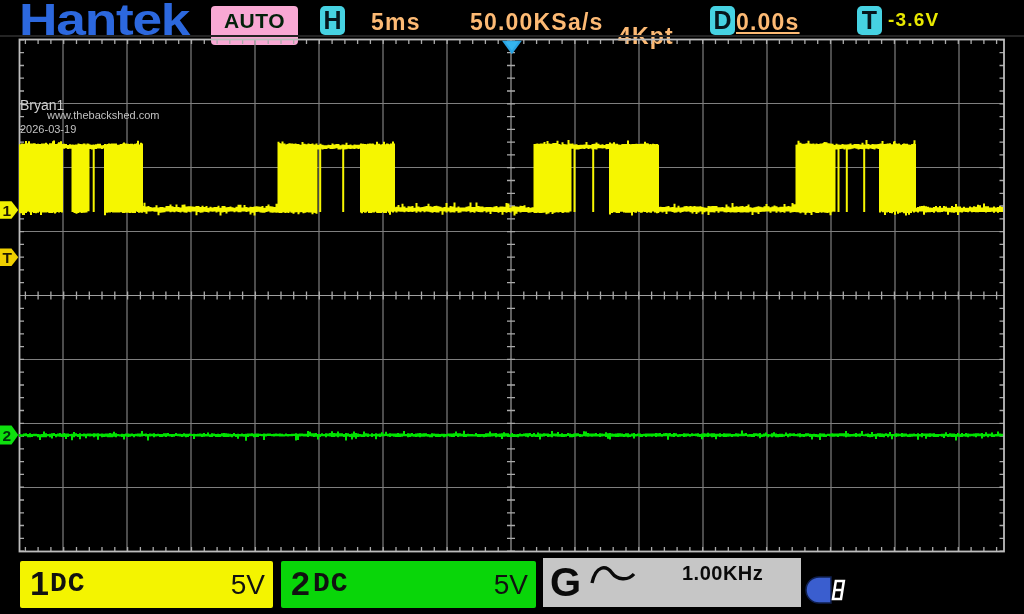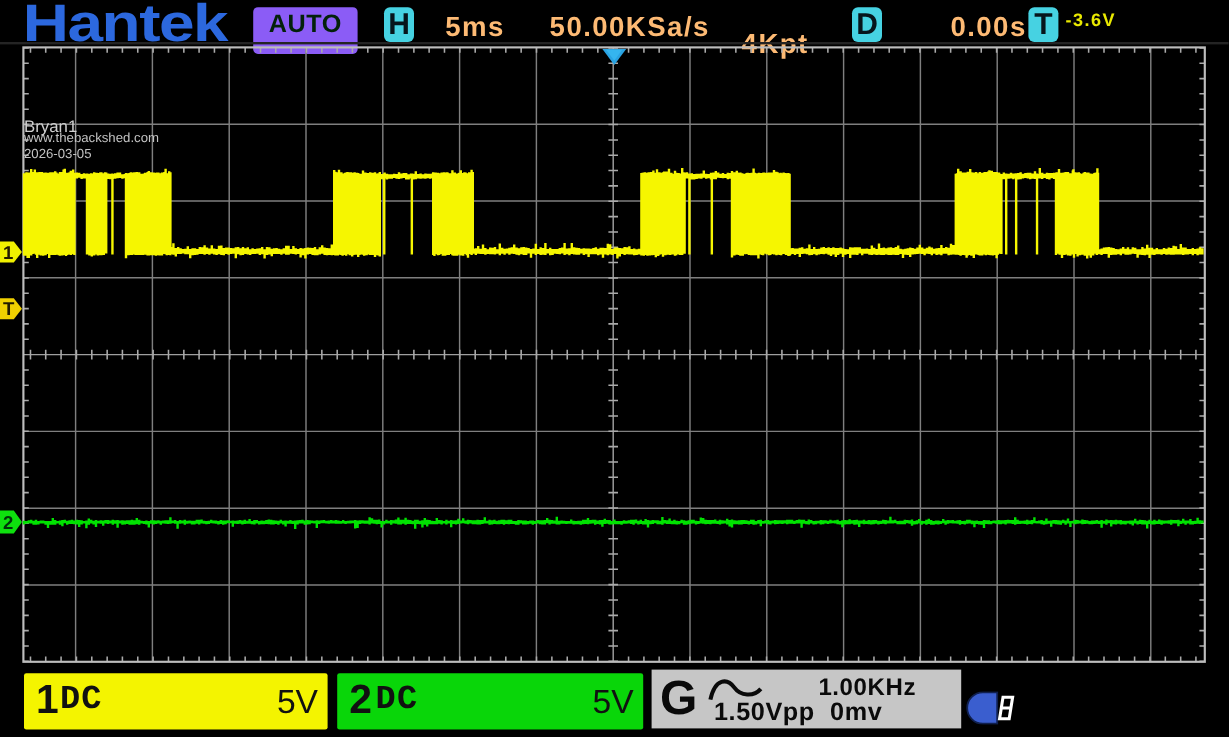--- a/index.html
+++ b/index.html
@@ -6,69 +6,68 @@
          font-family:"Liberation Sans",sans-serif;}
   .abs{position:absolute;}
   .wtxt{color:#fdba74;font-weight:bold;font-size:23px;letter-spacing:1.2px;}
   .badge{position:absolute;top:6px;width:25px;height:29px;background:#46d2e2;border-radius:5px;
          color:#06151c;font-weight:bold;font-size:25px;text-align:center;line-height:29px;}
 </style></head>
 <body>
 <div id="scope">
 
   <div class="abs" style="left:19px;top:-5px;color:#2c68de;font-weight:bold;font-size:44px;letter-spacing:-1px;transform:scaleX(1.21);transform-origin:top left;">Hantek</div>
-  <div class="abs" style="left:211px;top:6px;width:87px;height:39px;background:#8b5cf6;border-radius:4px;color:#03210a;font-weight:bold;font-size:21px;text-align:center;line-height:29px;letter-spacing:0.5px;">AUTO</div>
+  <div class="abs" style="left:211px;top:6px;width:87px;height:39px;background:#f9a8d4;border-radius:4px;color:#03210a;font-weight:bold;font-size:21px;text-align:center;line-height:29px;letter-spacing:0.5px;">AUTO</div>
   <div class="badge" style="left:320px;">H</div>
   <div class="abs wtxt" style="left:371px;top:9px;">5ms</div>
-  <div class="abs wtxt" style="left:458px;top:9px;text-align:center;">50.00KSa/s</div>
+  <div class="abs wtxt" style="left:470px;top:9px;text-align:center;">50.00KSa/s</div>
   <div class="abs wtxt" style="left:618px;top:23px;">4Kpt</div>
   <div class="badge" style="left:710px;">D</div>
-  <div class="abs wtxt" style="left:792px;top:9px;">0.00s</div>
+  <div class="abs wtxt" style="left:736px;top:9px;text-decoration:underline;">0.00s</div>
   <div class="badge" style="left:857px;">T</div>
-  <div class="abs" style="left:888px;top:9px;color:#e9e900;font-weight:bold;font-size:15px;letter-spacing:1.2px;">-3.6V</div>
+  <div class="abs" style="left:888px;top:9px;color:#e9e900;font-weight:bold;font-size:19px;letter-spacing:1.2px;">-3.6V</div>
   <div class="abs" style="left:0;top:35px;width:1024px;height:2px;background:#242424;"></div>
 
   <svg width="1024" height="614" viewBox="0 0 1024 614" style="position:absolute;left:0;top:0">
 <path d="M63.0 39.5V551.5 M127.0 39.5V551.5 M191.0 39.5V551.5 M255.0 39.5V551.5 M319.0 39.5V551.5 M383.0 39.5V551.5 M447.0 39.5V551.5 M575.0 39.5V551.5 M639.0 39.5V551.5 M703.0 39.5V551.5 M767.0 39.5V551.5 M831.0 39.5V551.5 M895.0 39.5V551.5 M959.0 39.5V551.5 M19.5 103.5H1004 M19.5 167.5H1004 M19.5 231.5H1004 M19.5 359.5H1004 M19.5 423.5H1004 M19.5 487.5H1004" stroke="#7f7f7f" stroke-width="1.2" fill="none"></path>
 <path d="M511 39.5V551.5 M19.5 295.5H1004" stroke="#9f9f9f" stroke-width="1.2" fill="none"></path>
 <path d="M498.2 291.5V299.5 M523.8 291.5V299.5 M485.4 291.5V299.5 M536.6 291.5V299.5 M472.7 291.5V299.5 M549.3 291.5V299.5 M459.9 291.5V299.5 M562.1 291.5V299.5 M447.1 291.5V299.5 M574.9 291.5V299.5 M434.3 291.5V299.5 M587.7 291.5V299.5 M421.5 291.5V299.5 M600.5 291.5V299.5 M408.8 291.5V299.5 M613.2 291.5V299.5 M396.0 291.5V299.5 M626.0 291.5V299.5 M383.2 291.5V299.5 M638.8 291.5V299.5 M370.4 291.5V299.5 M651.6 291.5V299.5 M357.6 291.5V299.5 M664.4 291.5V299.5 M344.9 291.5V299.5 M677.1 291.5V299.5 M332.1 291.5V299.5 M689.9 291.5V299.5 M319.3 291.5V299.5 M702.7 291.5V299.5 M306.5 291.5V299.5 M715.5 291.5V299.5 M293.7 291.5V299.5 M728.3 291.5V299.5 M281.0 291.5V299.5 M741.0 291.5V299.5 M268.2 291.5V299.5 M753.8 291.5V299.5 M255.4 291.5V299.5 M766.6 291.5V299.5 M242.6 291.5V299.5 M779.4 291.5V299.5 M229.8 291.5V299.5 M792.2 291.5V299.5 M217.1 291.5V299.5 M804.9 291.5V299.5 M204.3 291.5V299.5 M817.7 291.5V299.5 M191.5 291.5V299.5 M830.5 291.5V299.5 M178.7 291.5V299.5 M843.3 291.5V299.5 M165.9 291.5V299.5 M856.1 291.5V299.5 M153.2 291.5V299.5 M868.8 291.5V299.5 M140.4 291.5V299.5 M881.6 291.5V299.5 M127.6 291.5V299.5 M894.4 291.5V299.5 M114.8 291.5V299.5 M907.2 291.5V299.5 M102.0 291.5V299.5 M920.0 291.5V299.5 M89.3 291.5V299.5 M932.7 291.5V299.5 M76.5 291.5V299.5 M945.5 291.5V299.5 M63.7 291.5V299.5 M958.3 291.5V299.5 M50.9 291.5V299.5 M971.1 291.5V299.5 M38.1 291.5V299.5 M983.9 291.5V299.5 M25.4 291.5V299.5 M996.6 291.5V299.5 M507.0 282.7H515.0 M507.0 308.3H515.0 M507.0 269.9H515.0 M507.0 321.1H515.0 M507.0 257.2H515.0 M507.0 333.8H515.0 M507.0 244.4H515.0 M507.0 346.6H515.0 M507.0 231.6H515.0 M507.0 359.4H515.0 M507.0 218.8H515.0 M507.0 372.2H515.0 M507.0 206.0H515.0 M507.0 385.0H515.0 M507.0 193.3H515.0 M507.0 397.7H515.0 M507.0 180.5H515.0 M507.0 410.5H515.0 M507.0 167.7H515.0 M507.0 423.3H515.0 M507.0 154.9H515.0 M507.0 436.1H515.0 M507.0 142.1H515.0 M507.0 448.9H515.0 M507.0 129.4H515.0 M507.0 461.6H515.0 M507.0 116.6H515.0 M507.0 474.4H515.0 M507.0 103.8H515.0 M507.0 487.2H515.0 M507.0 91.0H515.0 M507.0 500.0H515.0 M507.0 78.2H515.0 M507.0 512.8H515.0 M507.0 65.5H515.0 M507.0 525.5H515.0 M507.0 52.7H515.0 M507.0 538.3H515.0 M507.0 39.9H515.0 M507.0 551.1H515.0 M498.2 39.5V44.0 M498.2 547.0V551.5 M523.8 39.5V44.0 M523.8 547.0V551.5 M485.4 39.5V44.0 M485.4 547.0V551.5 M536.6 39.5V44.0 M536.6 547.0V551.5 M472.7 39.5V44.0 M472.7 547.0V551.5 M549.3 39.5V44.0 M549.3 547.0V551.5 M459.9 39.5V44.0 M459.9 547.0V551.5 M562.1 39.5V44.0 M562.1 547.0V551.5 M447.1 39.5V44.0 M447.1 547.0V551.5 M574.9 39.5V44.0 M574.9 547.0V551.5 M434.3 39.5V44.0 M434.3 547.0V551.5 M587.7 39.5V44.0 M587.7 547.0V551.5 M421.5 39.5V44.0 M421.5 547.0V551.5 M600.5 39.5V44.0 M600.5 547.0V551.5 M408.8 39.5V44.0 M408.8 547.0V551.5 M613.2 39.5V44.0 M613.2 547.0V551.5 M396.0 39.5V44.0 M396.0 547.0V551.5 M626.0 39.5V44.0 M626.0 547.0V551.5 M383.2 39.5V44.0 M383.2 547.0V551.5 M638.8 39.5V44.0 M638.8 547.0V551.5 M370.4 39.5V44.0 M370.4 547.0V551.5 M651.6 39.5V44.0 M651.6 547.0V551.5 M357.6 39.5V44.0 M357.6 547.0V551.5 M664.4 39.5V44.0 M664.4 547.0V551.5 M344.9 39.5V44.0 M344.9 547.0V551.5 M677.1 39.5V44.0 M677.1 547.0V551.5 M332.1 39.5V44.0 M332.1 547.0V551.5 M689.9 39.5V44.0 M689.9 547.0V551.5 M319.3 39.5V44.0 M319.3 547.0V551.5 M702.7 39.5V44.0 M702.7 547.0V551.5 M306.5 39.5V44.0 M306.5 547.0V551.5 M715.5 39.5V44.0 M715.5 547.0V551.5 M293.7 39.5V44.0 M293.7 547.0V551.5 M728.3 39.5V44.0 M728.3 547.0V551.5 M281.0 39.5V44.0 M281.0 547.0V551.5 M741.0 39.5V44.0 M741.0 547.0V551.5 M268.2 39.5V44.0 M268.2 547.0V551.5 M753.8 39.5V44.0 M753.8 547.0V551.5 M255.4 39.5V44.0 M255.4 547.0V551.5 M766.6 39.5V44.0 M766.6 547.0V551.5 M242.6 39.5V44.0 M242.6 547.0V551.5 M779.4 39.5V44.0 M779.4 547.0V551.5 M229.8 39.5V44.0 M229.8 547.0V551.5 M792.2 39.5V44.0 M792.2 547.0V551.5 M217.1 39.5V44.0 M217.1 547.0V551.5 M804.9 39.5V44.0 M804.9 547.0V551.5 M204.3 39.5V44.0 M204.3 547.0V551.5 M817.7 39.5V44.0 M817.7 547.0V551.5 M191.5 39.5V44.0 M191.5 547.0V551.5 M830.5 39.5V44.0 M830.5 547.0V551.5 M178.7 39.5V44.0 M178.7 547.0V551.5 M843.3 39.5V44.0 M843.3 547.0V551.5 M165.9 39.5V44.0 M165.9 547.0V551.5 M856.1 39.5V44.0 M856.1 547.0V551.5 M153.2 39.5V44.0 M153.2 547.0V551.5 M868.8 39.5V44.0 M868.8 547.0V551.5 M140.4 39.5V44.0 M140.4 547.0V551.5 M881.6 39.5V44.0 M881.6 547.0V551.5 M127.6 39.5V44.0 M127.6 547.0V551.5 M894.4 39.5V44.0 M894.4 547.0V551.5 M114.8 39.5V44.0 M114.8 547.0V551.5 M907.2 39.5V44.0 M907.2 547.0V551.5 M102.0 39.5V44.0 M102.0 547.0V551.5 M920.0 39.5V44.0 M920.0 547.0V551.5 M89.3 39.5V44.0 M89.3 547.0V551.5 M932.7 39.5V44.0 M932.7 547.0V551.5 M76.5 39.5V44.0 M76.5 547.0V551.5 M945.5 39.5V44.0 M945.5 547.0V551.5 M63.7 39.5V44.0 M63.7 547.0V551.5 M958.3 39.5V44.0 M958.3 547.0V551.5 M50.9 39.5V44.0 M50.9 547.0V551.5 M971.1 39.5V44.0 M971.1 547.0V551.5 M38.1 39.5V44.0 M38.1 547.0V551.5 M983.9 39.5V44.0 M983.9 547.0V551.5 M25.4 39.5V44.0 M25.4 547.0V551.5 M996.6 39.5V44.0 M996.6 547.0V551.5 M19.5 282.7H24.0 M999.5 282.7H1004 M19.5 308.3H24.0 M999.5 308.3H1004 M19.5 269.9H24.0 M999.5 269.9H1004 M19.5 321.1H24.0 M999.5 321.1H1004 M19.5 257.2H24.0 M999.5 257.2H1004 M19.5 333.8H24.0 M999.5 333.8H1004 M19.5 244.4H24.0 M999.5 244.4H1004 M19.5 346.6H24.0 M999.5 346.6H1004 M19.5 231.6H24.0 M999.5 231.6H1004 M19.5 359.4H24.0 M999.5 359.4H1004 M19.5 218.8H24.0 M999.5 218.8H1004 M19.5 372.2H24.0 M999.5 372.2H1004 M19.5 206.0H24.0 M999.5 206.0H1004 M19.5 385.0H24.0 M999.5 385.0H1004 M19.5 193.3H24.0 M999.5 193.3H1004 M19.5 397.7H24.0 M999.5 397.7H1004 M19.5 180.5H24.0 M999.5 180.5H1004 M19.5 410.5H24.0 M999.5 410.5H1004 M19.5 167.7H24.0 M999.5 167.7H1004 M19.5 423.3H24.0 M999.5 423.3H1004 M19.5 154.9H24.0 M999.5 154.9H1004 M19.5 436.1H24.0 M999.5 436.1H1004 M19.5 142.1H24.0 M999.5 142.1H1004 M19.5 448.9H24.0 M999.5 448.9H1004 M19.5 129.4H24.0 M999.5 129.4H1004 M19.5 461.6H24.0 M999.5 461.6H1004 M19.5 116.6H24.0 M999.5 116.6H1004 M19.5 474.4H24.0 M999.5 474.4H1004 M19.5 103.8H24.0 M999.5 103.8H1004 M19.5 487.2H24.0 M999.5 487.2H1004 M19.5 91.0H24.0 M999.5 91.0H1004 M19.5 500.0H24.0 M999.5 500.0H1004 M19.5 78.2H24.0 M999.5 78.2H1004 M19.5 512.8H24.0 M999.5 512.8H1004 M19.5 65.5H24.0 M999.5 65.5H1004 M19.5 525.5H24.0 M999.5 525.5H1004 M19.5 52.7H24.0 M999.5 52.7H1004 M19.5 538.3H24.0 M999.5 538.3H1004 M19.5 39.9H24.0 M999.5 39.9H1004 M19.5 551.1H24.0 M999.5 551.1H1004" stroke="#aaaaaa" stroke-width="1.3" fill="none"></path>
 <rect x="19.5" y="39.5" width="984.5" height="512.0" fill="none" stroke="#bdbdbd" stroke-width="1.8"></rect>
 <path d="M142.5 205.9V211.7 M144.5 202.8V212.3 M146.5 206.6V213.8 M148.5 205.9V211.6 M150.5 206.9V211.6 M152.5 207.4V211.3 M154.5 207.2V211.8 M156.5 205.2V211.8 M158.5 207.5V215.3 M160.5 206.9V212.8 M162.5 206.9V212.5 M164.5 207.5V212.2 M166.5 205.9V211.6 M168.5 206.0V211.6 M170.5 204.4V212.3 M172.5 206.2V211.7 M174.5 207.1V212.2 M176.5 204.4V211.5 M178.5 207.1V212.1 M180.5 207.5V212.5 M182.5 204.7V211.8 M184.5 204.6V212.6 M186.5 206.6V212.7 M188.5 206.3V211.7 M190.5 206.3V212.2 M192.5 206.6V211.6 M194.5 206.8V211.4 M196.5 206.0V215.3 M198.5 205.9V211.9 M200.5 206.9V212.8 M202.5 205.8V212.4 M204.5 206.9V211.7 M206.5 206.0V212.0 M208.5 207.7V212.6 M210.5 206.8V211.6 M212.5 207.5V211.7 M214.5 207.0V211.5 M216.5 206.9V212.5 M218.5 205.8V211.8 M220.5 207.7V215.4 M222.5 205.9V212.6 M224.5 206.0V212.0 M226.5 207.3V213.6 M228.5 206.9V211.7 M230.5 206.6V211.6 M232.5 207.3V211.6 M234.5 207.8V212.3 M236.5 206.8V211.5 M238.5 204.8V212.2 M240.5 204.8V212.2 M242.5 207.5V211.4 M244.5 205.1V211.6 M246.5 206.9V212.0 M248.5 207.4V211.6 M250.5 206.7V214.5 M252.5 207.1V212.8 M254.5 206.6V215.5 M256.5 206.2V212.0 M258.5 206.4V211.7 M260.5 206.7V212.6 M262.5 205.9V212.8 M264.5 207.7V212.7 M266.5 206.1V212.0 M268.5 204.4V211.4 M270.5 206.3V212.5 M272.5 206.6V212.7 M274.5 206.9V212.4 M276.5 203.8V212.8 M394.5 207.3V211.4 M396.5 206.8V212.6 M398.5 204.9V211.4 M400.5 207.2V211.7 M402.5 203.7V211.7 M404.5 206.6V212.2 M406.5 207.7V211.6 M408.5 206.3V211.9 M410.5 206.4V211.8 M412.5 205.9V212.0 M414.5 207.8V211.4 M416.5 202.9V212.7 M418.5 206.5V211.5 M420.5 207.2V212.2 M422.5 207.1V211.3 M424.5 206.4V212.3 M426.5 206.1V211.5 M428.5 203.7V211.7 M430.5 206.2V212.3 M432.5 206.8V212.7 M434.5 206.0V211.9 M436.5 205.8V212.5 M438.5 206.3V212.4 M440.5 206.7V211.3 M442.5 207.6V214.7 M444.5 207.0V211.5 M446.5 203.1V212.6 M448.5 207.6V211.6 M450.5 206.0V212.5 M452.5 206.6V212.2 M454.5 202.6V212.6 M456.5 207.6V211.3 M458.5 206.5V212.7 M460.5 207.5V212.5 M462.5 207.4V211.5 M464.5 207.5V211.6 M466.5 206.7V211.8 M468.5 206.3V211.3 M470.5 202.6V212.6 M472.5 207.1V211.9 M474.5 206.9V212.7 M476.5 202.6V211.6 M478.5 206.0V212.0 M480.5 206.4V212.2 M482.5 206.6V212.2 M484.5 207.2V211.3 M486.5 206.9V212.4 M488.5 207.1V211.8 M490.5 207.1V214.1 M492.5 207.2V211.8 M494.5 206.6V211.9 M496.5 206.1V211.9 M498.5 207.2V212.7 M500.5 206.4V212.1 M502.5 206.4V214.7 M504.5 206.7V212.0 M506.5 203.1V212.7 M508.5 203.6V212.1 M510.5 207.4V212.4 M512.5 206.2V211.6 M514.5 206.3V215.4 M516.5 206.6V213.8 M518.5 206.8V211.7 M520.5 205.8V212.4 M522.5 206.0V211.9 M524.5 205.3V212.1 M526.5 207.5V212.0 M528.5 207.1V212.8 M530.5 207.7V212.6 M532.5 207.2V212.1 M658.5 206.9V212.6 M660.5 206.7V211.7 M662.5 207.1V212.4 M664.5 207.1V211.7 M666.5 206.4V214.1 M668.5 206.1V211.6 M670.5 207.2V211.4 M672.5 206.9V211.9 M674.5 203.7V212.7 M676.5 207.5V212.4 M678.5 205.8V211.8 M680.5 207.5V212.7 M682.5 207.3V212.1 M684.5 206.2V211.6 M686.5 205.9V211.8 M688.5 206.6V211.5 M690.5 206.1V212.2 M692.5 206.6V213.4 M694.5 206.1V212.0 M696.5 206.6V214.1 M698.5 206.6V212.4 M700.5 206.3V211.4 M702.5 206.9V214.2 M704.5 207.4V212.3 M706.5 207.7V211.6 M708.5 206.1V215.0 M710.5 206.2V212.3 M712.5 206.1V212.2 M714.5 206.0V212.5 M716.5 206.0V211.3 M718.5 207.2V212.7 M720.5 207.2V211.4 M722.5 207.1V211.5 M724.5 207.5V212.2 M726.5 204.5V212.5 M728.5 206.5V212.1 M730.5 207.5V212.5 M732.5 203.0V212.3 M734.5 206.7V212.4 M736.5 206.3V212.5 M738.5 206.8V212.0 M740.5 206.3V212.6 M742.5 206.0V212.6 M744.5 206.7V212.2 M746.5 205.9V212.6 M748.5 204.5V212.5 M750.5 207.2V211.7 M752.5 207.7V215.1 M754.5 207.3V212.3 M756.5 206.8V212.5 M758.5 206.2V214.1 M760.5 206.7V212.1 M762.5 207.3V211.8 M764.5 206.3V211.7 M766.5 203.9V211.5 M768.5 206.2V211.6 M770.5 207.2V212.8 M772.5 206.4V211.5 M774.5 205.5V211.6 M776.5 206.3V212.8 M778.5 207.2V211.5 M780.5 206.8V212.6 M782.5 206.7V212.0 M784.5 204.1V212.7 M786.5 206.6V211.4 M788.5 205.9V211.5 M790.5 206.4V212.8 M792.5 203.1V212.2 M794.5 204.2V212.0 M916.0 207.8V211.8 M918.0 207.0V212.4 M920.0 206.2V211.6 M922.0 206.1V211.6 M924.0 205.8V214.8 M926.0 206.3V212.4 M928.0 206.7V212.3 M930.0 207.4V212.2 M932.0 207.7V211.9 M934.0 207.1V212.7 M936.0 205.9V211.5 M938.0 207.3V212.2 M940.0 206.0V212.3 M942.0 207.7V212.1 M944.0 206.0V211.4 M946.0 206.4V211.7 M948.0 207.7V214.7 M950.0 207.8V212.3 M952.0 205.9V212.4 M954.0 207.1V212.7 M956.0 204.0V212.3 M958.0 206.5V215.0 M960.0 206.5V212.3 M962.0 207.7V212.5 M964.0 206.7V211.8 M966.0 207.7V211.9 M968.0 207.8V212.3 M970.0 206.6V211.6 M972.0 207.3V212.2 M974.0 206.2V212.1 M976.0 206.7V212.3 M978.0 204.8V212.2 M980.0 205.2V212.1 M982.0 207.6V212.0 M984.0 203.4V212.0 M986.0 206.3V212.6 M988.0 206.3V212.1 M990.0 207.6V212.1 M992.0 207.5V211.7 M994.0 206.6V212.7 M996.0 207.4V211.7 M998.0 207.0V212.8 M1000.0 206.1V212.1 M1002.0 206.9V212.1 M20.0 144.3V148.7 M22.0 144.8V149.0 M24.0 144.9V148.3 M26.0 144.8V149.3 M28.0 144.7V149.3 M30.0 144.4V148.3 M32.0 144.6V149.4 M34.0 144.3V148.9 M36.0 144.8V148.8 M38.0 143.8V148.9 M40.0 144.1V149.2 M42.0 145.0V149.4 M44.0 144.2V148.6 M46.0 142.8V149.4 M48.0 144.6V149.5 M50.0 144.8V148.8 M52.0 144.6V149.4 M54.0 140.6V149.5 M56.0 144.0V148.7 M58.0 144.5V149.0 M60.0 143.8V148.3 M62.0 144.6V148.5 M64.0 143.8V148.8 M66.0 144.0V148.2 M68.0 145.1V149.1 M70.0 144.3V148.7 M72.0 144.7V148.8 M74.0 145.0V148.5 M76.0 144.4V148.5 M78.0 144.5V149.6 M80.0 145.3V149.1 M82.0 144.5V149.2 M84.0 143.6V149.0 M86.0 145.1V148.6 M88.0 144.6V148.7 M90.0 144.6V149.1 M92.0 144.7V149.4 M94.0 145.1V149.1 M96.0 144.3V149.0 M98.0 143.7V148.6 M100.0 143.8V148.4 M102.0 145.2V148.9 M104.0 145.0V148.6 M106.0 144.4V149.3 M108.0 144.1V148.4 M110.0 143.8V149.6 M112.0 144.8V149.6 M114.0 144.9V148.7 M116.0 143.5V149.0 M118.0 144.7V149.1 M120.0 145.0V149.5 M122.0 143.9V148.2 M124.0 144.5V149.5 M126.0 143.6V149.4 M128.0 144.0V148.8 M130.0 145.2V148.6 M132.0 143.7V149.4 M134.0 144.3V149.1 M136.0 145.2V148.8 M138.0 143.8V148.8 M140.0 144.4V148.8 M142.0 143.6V148.7 M20.0 145.0V212.9 M21.0 144.3V213.2 M22.0 143.6V211.4 M23.0 144.5V215.0 M24.0 143.7V214.9 M25.0 143.7V211.6 M26.0 140.9V213.0 M27.0 143.5V211.7 M28.0 143.3V211.2 M29.0 141.3V211.5 M30.0 144.6V212.2 M31.0 143.5V215.0 M32.0 144.9V212.2 M33.0 143.4V212.2 M34.0 143.3V213.0 M35.0 143.4V211.8 M36.0 143.9V213.2 M37.0 144.4V211.4 M38.0 144.5V212.7 M39.0 144.1V211.7 M40.0 144.0V211.4 M41.0 144.0V215.1 M42.0 143.5V211.4 M43.0 144.3V212.4 M44.0 143.5V211.9 M45.0 144.9V212.6 M46.0 143.9V212.4 M47.0 143.7V211.4 M48.0 144.7V212.3 M49.0 145.1V212.8 M50.0 143.3V213.1 M51.0 143.6V212.6 M52.0 143.3V212.9 M53.0 141.3V212.5 M54.0 144.1V211.9 M55.0 144.7V213.4 M56.0 144.4V212.5 M57.0 144.2V212.1 M58.0 143.5V212.1 M59.0 142.3V212.5 M60.0 143.3V211.8 M61.0 141.3V211.9 M62.0 144.0V212.6 M74.5 144.8V213.0 M75.5 145.0V212.9 M76.5 144.6V213.8 M77.5 144.7V212.4 M78.5 143.5V212.9 M79.5 144.2V212.0 M80.5 143.9V211.5 M81.5 144.2V213.0 M82.5 144.8V212.8 M83.5 143.7V212.4 M84.5 143.6V212.7 M85.5 144.7V212.1 M86.5 144.4V212.4 M87.5 143.6V211.3 M88.5 143.8V211.3 M105.0 144.1V215.2 M106.0 144.8V212.4 M107.0 144.3V212.8 M108.0 144.8V212.5 M109.0 143.6V211.3 M110.0 143.9V212.6 M111.0 143.7V212.1 M112.0 143.6V211.9 M113.0 143.9V212.4 M114.0 143.4V211.4 M115.0 144.6V212.5 M116.0 143.9V212.4 M117.0 145.0V212.6 M118.0 145.0V211.8 M119.0 144.8V212.5 M120.0 144.5V212.3 M121.0 144.0V211.9 M122.0 145.0V212.2 M123.0 143.4V212.9 M124.0 142.5V213.0 M125.0 143.5V212.0 M126.0 144.7V212.8 M127.0 144.0V212.6 M128.0 143.8V212.7 M129.0 143.9V212.8 M130.0 144.0V213.1 M131.0 143.8V212.0 M132.0 144.8V212.8 M133.0 144.5V212.9 M134.0 144.8V212.9 M135.0 143.8V213.0 M136.0 145.0V211.6 M137.0 143.3V211.3 M138.0 140.7V211.9 M139.0 144.5V212.8 M140.0 144.8V212.6 M141.0 142.7V211.2 M142.0 144.3V212.7 M72.5 144.5V212.0 M93.7 144.5V212.0 M278.5 141.7V148.6 M280.5 144.9V148.8 M282.5 141.5V149.0 M284.5 143.9V148.4 M286.5 144.6V148.5 M288.5 144.7V148.3 M290.5 143.6V148.9 M292.5 145.3V149.0 M294.5 144.3V149.1 M296.5 144.0V148.2 M298.5 144.1V149.2 M300.5 144.9V149.2 M302.5 143.6V149.0 M304.5 143.8V149.3 M306.5 144.8V149.1 M308.5 143.6V149.3 M310.5 144.0V148.3 M312.5 143.6V149.5 M314.5 145.3V149.0 M316.5 144.9V148.5 M318.5 144.9V149.4 M320.5 143.7V148.7 M322.5 144.8V149.5 M324.5 145.3V148.9 M326.5 145.2V148.9 M328.5 144.8V148.3 M330.5 145.0V149.0 M332.5 143.6V149.1 M334.5 144.6V148.8 M336.5 144.1V148.3 M338.5 144.1V149.6 M340.5 145.3V149.5 M342.5 144.6V148.7 M344.5 144.7V149.5 M346.5 142.8V149.3 M348.5 144.9V148.7 M350.5 144.5V149.0 M352.5 145.2V148.7 M354.5 144.5V148.9 M356.5 144.7V148.5 M358.5 144.8V148.9 M360.5 144.5V148.6 M362.5 144.3V149.6 M364.5 145.1V148.9 M366.5 145.0V148.8 M368.5 144.3V148.3 M370.5 145.0V148.6 M372.5 143.6V149.0 M374.5 145.0V149.2 M376.5 144.6V149.3 M378.5 143.7V148.5 M380.5 144.9V148.2 M382.5 144.2V149.3 M384.5 144.6V148.3 M386.5 145.3V149.2 M388.5 144.9V149.4 M390.5 145.3V149.1 M392.5 144.7V148.7 M278.5 144.7V212.5 M279.5 143.1V213.0 M280.5 143.6V211.8 M281.5 145.0V213.0 M282.5 144.4V212.3 M283.5 144.3V212.2 M284.5 143.6V212.5 M285.5 144.8V213.1 M286.5 144.5V212.4 M287.5 144.0V212.5 M288.5 143.8V213.1 M289.5 143.3V211.8 M290.5 144.2V211.6 M291.5 144.6V212.7 M292.5 143.5V211.9 M293.5 144.1V213.7 M294.5 144.0V212.4 M295.5 143.6V211.9 M296.5 144.7V212.2 M297.5 143.9V211.2 M298.5 145.0V214.2 M299.5 144.9V212.5 M300.5 144.8V212.1 M301.5 144.7V211.9 M302.5 142.0V212.3 M303.5 143.8V213.2 M304.5 145.1V212.0 M305.5 145.0V212.7 M306.5 144.2V211.3 M307.5 144.2V212.1 M308.5 143.9V212.4 M309.5 144.6V211.8 M310.5 144.3V212.6 M311.5 144.0V212.5 M312.5 144.7V214.2 M313.5 145.0V212.8 M314.5 144.6V212.4 M315.5 144.4V212.9 M316.5 143.4V213.8 M361.0 143.6V212.6 M362.0 145.0V213.3 M363.0 143.7V211.9 M364.0 143.9V211.5 M365.0 143.9V212.7 M366.0 144.5V212.4 M367.0 144.3V211.6 M368.0 143.8V211.6 M369.0 143.9V213.1 M370.0 143.5V212.6 M371.0 144.8V213.1 M372.0 143.8V212.6 M373.0 143.8V212.2 M374.0 145.0V212.6 M375.0 144.4V211.7 M376.0 144.4V211.3 M377.0 141.8V212.7 M378.0 144.0V213.1 M379.0 143.7V213.1 M380.0 144.9V211.4 M381.0 144.6V213.1 M382.0 144.9V211.6 M383.0 144.0V212.2 M384.0 141.8V213.0 M385.0 145.1V211.8 M386.0 144.2V213.1 M387.0 143.6V211.4 M388.0 143.8V211.6 M389.0 144.3V212.7 M390.0 144.9V214.7 M391.0 143.6V211.5 M392.0 143.8V211.7 M393.0 141.5V212.6 M394.0 143.4V211.4 M320.2 144.5V212.0 M343.2 144.5V212.0 M534.5 144.4V149.5 M536.5 144.1V148.4 M538.5 144.0V149.1 M540.5 143.7V148.4 M542.5 144.6V148.8 M544.5 144.3V149.0 M546.5 143.9V148.5 M548.5 145.1V148.3 M550.5 144.8V148.3 M552.5 143.6V149.0 M554.5 144.5V148.4 M556.5 144.4V148.4 M558.5 144.5V148.3 M560.5 145.0V148.8 M562.5 144.3V148.3 M564.5 145.0V149.2 M566.5 145.0V149.2 M568.5 140.0V148.7 M570.5 145.2V148.3 M572.5 143.6V148.8 M574.5 144.9V149.6 M576.5 144.3V149.6 M578.5 145.1V149.5 M580.5 144.7V149.1 M582.5 144.7V148.7 M584.5 144.5V148.9 M586.5 142.1V148.2 M588.5 144.7V149.0 M590.5 145.0V148.5 M592.5 144.0V149.5 M594.5 143.7V149.3 M596.5 142.4V149.4 M598.5 143.7V148.2 M600.5 144.8V148.3 M602.5 144.2V148.5 M604.5 145.1V148.3 M606.5 144.0V149.3 M608.5 144.1V149.0 M610.5 144.1V148.6 M612.5 144.7V148.5 M614.5 143.6V149.5 M616.5 145.1V149.1 M618.5 144.4V149.6 M620.5 144.7V149.3 M622.5 144.2V148.4 M624.5 144.9V148.9 M626.5 144.0V149.2 M628.5 145.1V149.0 M630.5 144.5V148.4 M632.5 143.9V149.1 M634.5 145.0V148.3 M636.5 143.8V148.6 M638.5 144.6V149.4 M640.5 144.9V149.2 M642.5 144.4V149.4 M644.5 145.2V148.2 M646.5 145.2V148.4 M648.5 144.4V148.5 M650.5 143.9V149.5 M652.5 144.9V148.7 M654.5 144.1V148.6 M656.5 144.4V148.3 M534.5 144.1V212.9 M535.5 144.0V212.3 M536.5 143.8V213.1 M537.5 143.6V211.9 M538.5 144.2V212.5 M539.5 144.8V213.1 M540.5 143.6V212.8 M541.5 144.2V213.0 M542.5 143.4V211.3 M543.5 144.5V212.7 M544.5 142.0V212.6 M545.5 144.4V212.5 M546.5 144.2V214.3 M547.5 141.1V213.2 M548.5 144.8V213.4 M549.5 143.6V212.3 M550.5 144.0V211.9 M551.5 145.1V211.7 M552.5 144.5V213.9 M553.5 143.0V211.3 M554.5 144.1V212.8 M555.5 142.9V212.3 M556.5 143.3V212.2 M557.5 140.7V212.3 M558.5 145.0V212.4 M559.5 144.0V211.4 M560.5 144.8V212.0 M561.5 144.7V211.5 M562.5 142.2V213.1 M563.5 143.9V212.7 M564.5 144.7V211.3 M565.5 144.2V211.9 M566.5 144.5V212.5 M567.5 144.7V212.6 M568.5 144.6V212.5 M569.5 143.5V211.2 M570.5 143.8V211.5 M610.0 142.4V214.5 M611.0 143.9V212.0 M612.0 143.5V213.0 M613.0 144.3V211.5 M614.0 142.2V212.2 M615.0 144.2V211.4 M616.0 144.4V212.4 M617.0 143.8V213.1 M618.0 144.7V211.9 M619.0 144.8V213.1 M620.0 145.0V211.6 M621.0 145.0V211.8 M622.0 144.3V211.7 M623.0 144.0V211.4 M624.0 144.3V212.6 M625.0 144.1V212.6 M626.0 144.5V212.8 M627.0 144.2V212.5 M628.0 140.5V212.8 M629.0 144.0V212.2 M630.0 144.3V212.8 M631.0 144.3V212.5 M632.0 144.5V215.5 M633.0 144.5V212.0 M634.0 144.1V211.2 M635.0 144.2V212.4 M636.0 144.0V212.7 M637.0 143.9V211.2 M638.0 145.0V211.4 M639.0 143.9V212.1 M640.0 144.2V212.1 M641.0 143.8V212.8 M642.0 144.5V212.6 M643.0 143.7V211.5 M644.0 145.0V211.7 M645.0 141.7V212.1 M646.0 144.4V212.0 M647.0 143.2V212.8 M648.0 143.6V211.9 M649.0 144.9V212.3 M650.0 144.4V212.4 M651.0 144.4V212.8 M652.0 144.4V211.4 M653.0 143.8V211.6 M654.0 144.1V211.5 M655.0 144.4V212.6 M656.0 144.3V212.2 M657.0 144.1V213.3 M658.0 144.8V213.1 M574.5 144.5V212.0 M593.2 144.5V212.0 M796.5 144.7V148.8 M798.5 140.7V148.3 M800.5 144.0V148.6 M802.5 143.8V148.8 M804.5 144.9V149.0 M806.5 143.7V149.3 M808.5 140.8V149.4 M810.5 144.5V149.6 M812.5 145.0V149.3 M814.5 145.3V148.8 M816.5 145.0V148.8 M818.5 144.9V148.5 M820.5 144.6V148.7 M822.5 144.6V148.4 M824.5 141.9V148.5 M826.5 144.0V149.0 M828.5 144.8V148.6 M830.5 145.0V149.6 M832.5 143.7V149.5 M834.5 145.2V149.6 M836.5 143.7V149.4 M838.5 144.8V149.4 M840.5 144.7V148.9 M842.5 144.0V148.8 M844.5 144.6V149.4 M846.5 144.4V148.6 M848.5 144.2V149.5 M850.5 143.5V149.3 M852.5 144.8V148.8 M854.5 144.1V148.3 M856.5 143.9V148.8 M858.5 144.0V149.4 M860.5 144.5V149.0 M862.5 142.7V149.2 M864.5 144.9V148.8 M866.5 140.1V148.8 M868.5 143.9V149.2 M870.5 144.7V148.4 M872.5 144.0V149.1 M874.5 144.2V149.5 M876.5 144.2V148.6 M878.5 143.9V149.1 M880.5 143.5V148.9 M882.5 140.9V149.2 M884.5 145.0V149.6 M886.5 143.7V148.3 M888.5 144.8V148.3 M890.5 145.1V148.4 M892.5 144.9V148.4 M894.5 141.0V148.9 M896.5 144.3V149.2 M898.5 143.8V148.8 M900.5 145.0V148.3 M902.5 144.9V149.0 M904.5 145.2V148.6 M906.5 144.0V148.3 M908.5 144.6V149.1 M910.5 144.7V149.4 M912.5 144.0V148.9 M914.5 140.3V148.6 M796.5 145.0V212.2 M797.5 144.4V212.3 M798.5 145.0V211.5 M799.5 144.0V212.6 M800.5 142.7V213.2 M801.5 144.7V212.2 M802.5 144.0V212.6 M803.5 144.4V211.8 M804.5 143.7V212.8 M805.5 144.4V214.7 M806.5 143.2V212.9 M807.5 144.1V212.4 M808.5 144.6V211.4 M809.5 143.6V213.1 M810.5 144.6V211.5 M811.5 143.8V215.0 M812.5 143.8V211.3 M813.5 143.4V212.1 M814.5 144.3V211.9 M815.5 144.3V212.6 M816.5 143.4V212.9 M817.5 144.0V211.5 M818.5 144.3V213.0 M819.5 143.9V212.0 M820.5 143.4V211.9 M821.5 143.6V212.8 M822.5 143.4V212.1 M823.5 142.9V212.3 M824.5 143.8V212.4 M825.5 144.2V212.7 M826.5 142.3V211.7 M827.5 143.9V212.9 M828.5 143.3V212.5 M829.5 143.5V212.3 M830.5 143.4V215.3 M831.5 144.9V212.2 M832.5 145.1V211.4 M833.5 144.8V211.3 M834.5 145.0V211.7 M880.0 144.7V212.6 M881.0 143.8V211.3 M882.0 144.4V211.5 M883.0 144.0V212.3 M884.0 143.9V211.7 M885.0 144.5V215.1 M886.0 143.9V211.4 M887.0 144.2V212.6 M888.0 143.4V212.0 M889.0 143.7V212.1 M890.0 143.3V212.9 M891.0 144.8V211.9 M892.0 144.3V213.2 M893.0 144.9V212.1 M894.0 142.1V211.9 M895.0 144.3V214.7 M896.0 143.6V211.6 M897.0 144.9V211.3 M898.0 143.8V213.7 M899.0 143.5V211.6 M900.0 144.4V212.8 M901.0 144.7V211.9 M902.0 144.9V212.2 M903.0 143.9V211.6 M904.0 143.4V213.2 M905.0 145.1V213.1 M906.0 143.8V215.5 M907.0 143.7V212.9 M908.0 144.8V212.9 M909.0 144.8V214.8 M910.0 145.0V212.3 M911.0 145.1V213.0 M912.0 144.2V211.4 M913.0 144.2V211.2 M914.0 143.5V212.6 M915.0 143.9V211.2 M838.5 144.5V212.0 M846.8 144.5V212.0 M864.2 144.5V212.0" stroke="#f6f600" stroke-width="2.0" fill="none"></path>
 <path d="M20.0 433.9V437.1 M22.0 434.2V436.5 M24.0 433.5V436.2 M26.0 433.2V436.3 M28.0 434.0V437.3 M30.0 433.2V437.3 M32.0 434.1V437.0 M34.0 433.7V436.3 M36.0 433.8V436.3 M38.0 434.1V437.2 M40.0 434.2V440.1 M42.0 434.1V437.3 M44.0 431.6V437.2 M46.0 433.3V437.3 M48.0 434.1V436.2 M50.0 433.8V437.2 M52.0 433.3V438.5 M54.0 433.1V436.1 M56.0 433.9V437.3 M58.0 433.6V436.6 M60.0 433.1V436.7 M62.0 433.8V436.9 M64.0 433.1V437.1 M66.0 433.4V439.1 M68.0 433.5V437.0 M70.0 434.1V436.2 M72.0 433.7V440.3 M74.0 432.0V437.2 M76.0 433.2V436.3 M78.0 433.9V437.0 M80.0 433.3V439.2 M82.0 434.0V436.3 M84.0 433.5V436.5 M86.0 433.7V438.2 M88.0 433.4V436.2 M90.0 433.4V436.6 M92.0 433.8V436.2 M94.0 433.2V437.2 M96.0 433.5V436.4 M98.0 433.3V439.7 M100.0 433.8V436.2 M102.0 433.6V437.3 M104.0 433.7V437.1 M106.0 433.5V436.7 M108.0 433.6V437.2 M110.0 433.1V437.2 M112.0 433.6V437.2 M114.0 431.7V436.8 M116.0 433.2V437.3 M118.0 434.0V436.3 M120.0 434.2V436.6 M122.0 433.8V437.1 M124.0 434.1V439.6 M126.0 433.5V436.5 M128.0 433.5V437.1 M130.0 433.7V436.7 M132.0 433.5V436.3 M134.0 433.9V437.2 M136.0 433.7V436.2 M138.0 433.6V436.5 M140.0 433.5V436.7 M142.0 431.1V436.4 M144.0 433.8V436.1 M146.0 433.4V436.4 M148.0 434.1V440.6 M150.0 433.4V436.4 M152.0 433.8V436.2 M154.0 433.2V437.3 M156.0 434.0V436.4 M158.0 433.8V436.3 M160.0 434.0V437.0 M162.0 434.0V437.1 M164.0 433.2V436.5 M166.0 433.2V437.1 M168.0 433.0V436.3 M170.0 434.0V436.4 M172.0 434.1V436.9 M174.0 434.0V436.7 M176.0 433.1V436.1 M178.0 433.7V436.3 M180.0 433.7V436.5 M182.0 434.1V437.0 M184.0 433.3V436.6 M186.0 433.7V437.3 M188.0 433.8V436.9 M190.0 433.5V436.1 M192.0 433.9V436.1 M194.0 433.8V438.9 M196.0 434.0V436.5 M198.0 433.8V436.6 M200.0 433.4V436.4 M202.0 433.8V437.1 M204.0 433.1V436.7 M206.0 434.0V436.5 M208.0 432.6V436.5 M210.0 434.2V436.9 M212.0 433.3V437.0 M214.0 433.4V436.3 M216.0 434.1V437.1 M218.0 433.7V436.9 M220.0 433.9V436.9 M222.0 433.3V436.6 M224.0 433.0V436.9 M226.0 433.2V437.0 M228.0 433.6V437.0 M230.0 433.8V436.7 M232.0 434.0V437.2 M234.0 433.1V436.3 M236.0 434.0V437.0 M238.0 433.8V438.8 M240.0 433.9V436.5 M242.0 433.4V436.4 M244.0 434.0V436.7 M246.0 433.7V440.8 M248.0 433.6V437.1 M250.0 433.4V436.2 M252.0 433.2V436.3 M254.0 433.7V437.2 M256.0 433.4V437.0 M258.0 433.6V436.9 M260.0 433.8V436.1 M262.0 433.9V436.3 M264.0 433.6V439.9 M266.0 433.8V436.6 M268.0 433.5V436.1 M270.0 433.4V436.1 M272.0 434.0V436.3 M274.0 433.8V436.4 M276.0 433.4V436.3 M278.0 433.7V436.3 M280.0 433.4V436.4 M282.0 433.7V436.5 M284.0 434.2V436.5 M286.0 433.4V436.3 M288.0 434.1V436.6 M290.0 433.9V436.3 M292.0 433.7V436.3 M294.0 433.8V436.1 M296.0 433.3V440.5 M298.0 433.8V440.0 M300.0 433.5V436.6 M302.0 433.6V436.3 M304.0 433.8V436.5 M306.0 433.8V436.4 M308.0 431.1V437.1 M310.0 431.8V436.2 M312.0 433.2V436.4 M314.0 433.2V436.9 M316.0 433.0V436.7 M318.0 434.1V439.5 M320.0 434.1V437.1 M322.0 433.2V436.2 M324.0 433.9V436.2 M326.0 433.3V437.3 M328.0 433.6V436.2 M330.0 433.0V436.4 M332.0 431.2V437.0 M334.0 433.1V437.1 M336.0 433.2V436.5 M338.0 431.5V437.2 M340.0 433.2V436.6 M342.0 433.3V436.6 M344.0 434.0V436.9 M346.0 433.1V440.6 M348.0 433.2V436.6 M350.0 434.0V436.9 M352.0 433.5V439.6 M354.0 431.6V437.3 M356.0 433.1V438.7 M358.0 433.4V436.9 M360.0 433.9V436.8 M362.0 434.2V436.9 M364.0 431.6V436.9 M366.0 433.3V436.5 M368.0 433.5V437.1 M370.0 434.2V436.2 M372.0 433.2V437.1 M374.0 434.0V436.2 M376.0 433.3V439.3 M378.0 433.8V436.6 M380.0 433.6V437.1 M382.0 432.3V436.6 M384.0 433.8V436.2 M386.0 431.8V436.1 M388.0 433.7V436.5 M390.0 433.2V436.9 M392.0 433.4V436.2 M394.0 433.5V436.8 M396.0 433.6V436.9 M398.0 433.1V437.0 M400.0 433.4V437.1 M402.0 433.4V436.7 M404.0 431.0V436.3 M406.0 433.9V436.2 M408.0 433.2V437.2 M410.0 433.5V437.0 M412.0 433.1V436.6 M414.0 434.0V436.8 M416.0 433.5V436.9 M418.0 433.2V436.7 M420.0 433.1V437.2 M422.0 433.6V436.7 M424.0 433.2V436.8 M426.0 433.2V436.6 M428.0 434.1V436.7 M430.0 434.2V437.2 M432.0 433.3V437.3 M434.0 433.5V436.3 M436.0 433.8V437.0 M438.0 433.8V437.1 M440.0 434.1V436.9 M442.0 433.7V436.4 M444.0 433.8V437.3 M446.0 434.1V436.7 M448.0 433.4V436.2 M450.0 433.6V436.8 M452.0 433.5V437.0 M454.0 433.3V437.1 M456.0 431.6V436.1 M458.0 433.2V437.0 M460.0 433.3V436.4 M462.0 433.8V436.5 M464.0 430.7V437.1 M466.0 433.9V437.1 M468.0 433.7V436.4 M470.0 434.0V436.4 M472.0 434.1V436.6 M474.0 434.2V436.5 M476.0 433.0V436.4 M478.0 433.9V437.1 M480.0 434.1V436.9 M482.0 433.9V436.8 M484.0 433.9V437.3 M486.0 433.2V436.9 M488.0 433.2V436.7 M490.0 431.6V436.8 M492.0 433.3V436.5 M494.0 433.2V436.3 M496.0 433.1V437.2 M498.0 433.8V436.7 M500.0 433.4V437.0 M502.0 433.3V439.0 M504.0 432.2V436.7 M506.0 433.3V436.5 M508.0 433.3V437.0 M510.0 434.2V437.1 M512.0 433.0V436.9 M514.0 434.1V436.8 M516.0 434.2V436.9 M518.0 434.1V437.2 M520.0 433.6V436.4 M522.0 434.0V436.5 M524.0 433.5V436.2 M526.0 433.2V436.7 M528.0 433.2V437.2 M530.0 433.0V436.2 M532.0 433.9V437.1 M534.0 433.1V436.7 M536.0 434.2V437.0 M538.0 432.4V437.0 M540.0 433.4V439.5 M542.0 433.7V436.8 M544.0 433.3V436.6 M546.0 433.5V436.1 M548.0 433.6V436.9 M550.0 433.9V436.8 M552.0 430.9V437.2 M554.0 433.4V436.2 M556.0 433.5V436.6 M558.0 432.0V436.7 M560.0 434.0V436.8 M562.0 433.2V436.9 M564.0 434.0V437.0 M566.0 434.1V436.8 M568.0 433.1V436.1 M570.0 433.6V437.2 M572.0 433.9V437.2 M574.0 433.5V436.9 M576.0 433.2V436.4 M578.0 433.2V436.3 M580.0 434.0V437.1 M582.0 434.2V436.7 M584.0 431.3V436.2 M586.0 431.6V436.5 M588.0 433.1V436.8 M590.0 433.4V436.6 M592.0 433.4V436.8 M594.0 433.4V436.5 M596.0 433.0V436.4 M598.0 433.9V436.6 M600.0 433.2V437.0 M602.0 433.6V436.5 M604.0 433.7V436.3 M606.0 432.2V437.1 M608.0 433.3V438.8 M610.0 433.0V439.5 M612.0 433.5V436.8 M614.0 433.7V436.8 M616.0 433.6V437.0 M618.0 433.3V437.0 M620.0 433.3V436.7 M622.0 433.5V436.7 M624.0 434.0V437.1 M626.0 433.2V436.7 M628.0 433.2V437.2 M630.0 434.2V437.0 M632.0 433.4V436.4 M634.0 433.1V438.5 M636.0 434.1V436.5 M638.0 433.5V436.2 M640.0 433.4V436.9 M642.0 434.0V437.1 M644.0 433.7V436.3 M646.0 433.4V436.9 M648.0 433.6V436.6 M650.0 433.6V436.5 M652.0 433.6V436.7 M654.0 433.6V436.3 M656.0 433.1V436.9 M658.0 433.2V436.5 M660.0 433.1V436.4 M662.0 433.9V436.7 M664.0 433.3V436.3 M666.0 433.0V436.2 M668.0 433.2V439.7 M670.0 433.1V436.4 M672.0 434.1V436.8 M674.0 433.0V437.0 M676.0 433.3V436.2 M678.0 434.2V437.1 M680.0 434.0V436.8 M682.0 434.0V436.3 M684.0 433.3V437.0 M686.0 433.5V436.8 M688.0 433.5V436.2 M690.0 434.0V436.7 M692.0 433.2V436.2 M694.0 433.7V436.1 M696.0 433.6V436.2 M698.0 433.2V436.8 M700.0 434.1V437.0 M702.0 433.6V439.3 M704.0 433.3V437.1 M706.0 433.5V436.8 M708.0 432.7V436.9 M710.0 433.6V436.4 M712.0 433.3V437.2 M714.0 433.2V437.0 M716.0 433.7V439.2 M718.0 433.8V436.5 M720.0 433.2V436.9 M722.0 434.0V436.6 M724.0 433.3V436.9 M726.0 433.5V437.0 M728.0 433.4V436.8 M730.0 433.4V436.5 M732.0 433.9V437.1 M734.0 433.9V436.6 M736.0 433.2V436.4 M738.0 433.4V436.8 M740.0 433.8V436.3 M742.0 430.6V436.2 M744.0 433.5V436.2 M746.0 433.1V436.1 M748.0 434.2V436.8 M750.0 433.9V436.8 M752.0 434.0V436.9 M754.0 433.2V436.9 M756.0 433.3V436.1 M758.0 433.6V436.4 M760.0 433.0V438.2 M762.0 434.2V437.0 M764.0 433.5V436.8 M766.0 432.5V436.2 M768.0 434.0V437.2 M770.0 434.2V436.4 M772.0 433.2V437.2 M774.0 432.2V436.6 M776.0 433.4V437.2 M778.0 434.1V437.2 M780.0 433.7V436.9 M782.0 433.7V437.0 M784.0 434.2V436.7 M786.0 432.6V436.1 M788.0 433.8V437.3 M790.0 433.3V436.5 M792.0 433.6V436.1 M794.0 433.3V436.2 M796.0 434.0V436.2 M798.0 433.6V436.5 M800.0 433.3V437.2 M802.0 434.1V436.7 M804.0 433.9V437.1 M806.0 433.2V436.4 M808.0 433.2V436.2 M810.0 433.8V436.9 M812.0 433.9V439.4 M814.0 433.7V436.7 M816.0 434.1V437.1 M818.0 434.2V437.2 M820.0 433.3V440.1 M822.0 433.6V436.7 M824.0 433.5V436.9 M826.0 434.2V436.9 M828.0 433.8V436.1 M830.0 433.7V436.5 M832.0 433.3V436.8 M834.0 433.6V436.8 M836.0 433.6V436.4 M838.0 433.4V437.1 M840.0 433.2V436.3 M842.0 433.3V436.2 M844.0 433.3V436.6 M846.0 431.0V437.3 M848.0 433.2V436.7 M850.0 434.0V436.7 M852.0 433.9V436.5 M854.0 433.7V436.6 M856.0 433.1V437.1 M858.0 433.8V436.6 M860.0 433.4V436.8 M862.0 431.0V436.1 M864.0 434.2V436.3 M866.0 433.8V436.3 M868.0 433.4V436.9 M870.0 433.9V437.2 M872.0 432.1V436.9 M874.0 434.0V436.5 M876.0 433.7V439.0 M878.0 433.3V436.5 M880.0 433.3V436.9 M882.0 433.5V437.1 M884.0 433.7V437.3 M886.0 433.2V436.1 M888.0 433.8V437.2 M890.0 432.0V436.3 M892.0 434.1V439.2 M894.0 433.9V436.2 M896.0 433.2V436.9 M898.0 433.4V436.4 M900.0 433.8V436.3 M902.0 433.0V436.9 M904.0 433.4V436.7 M906.0 433.6V436.4 M908.0 434.2V436.9 M910.0 433.7V436.9 M912.0 433.7V436.7 M914.0 433.4V436.5 M916.0 434.0V436.6 M918.0 433.3V439.8 M920.0 434.0V436.5 M922.0 433.0V437.2 M924.0 433.6V436.1 M926.0 433.4V438.7 M928.0 433.5V436.8 M930.0 433.2V437.0 M932.0 433.5V436.4 M934.0 433.3V437.0 M936.0 434.0V436.9 M938.0 433.9V437.1 M940.0 434.0V436.3 M942.0 433.8V436.8 M944.0 433.7V437.9 M946.0 432.2V436.3 M948.0 433.9V437.0 M950.0 433.2V436.7 M952.0 433.4V437.1 M954.0 433.6V437.0 M956.0 434.0V440.5 M958.0 433.1V436.7 M960.0 434.0V437.1 M962.0 433.1V437.0 M964.0 433.9V436.6 M966.0 433.0V436.7 M968.0 433.6V437.3 M970.0 433.8V436.5 M972.0 433.8V436.2 M974.0 433.6V436.4 M976.0 433.2V437.2 M978.0 433.3V436.2 M980.0 433.4V436.3 M982.0 433.1V438.6 M984.0 433.9V436.7 M986.0 432.3V436.2 M988.0 433.7V437.2 M990.0 433.8V436.2 M992.0 432.5V437.0 M994.0 434.2V437.0 M996.0 434.0V436.6 M998.0 431.5V436.5 M1000.0 433.6V436.6 M1002.0 433.8V436.3" stroke="#00e200" stroke-width="2.0" fill="none"></path>
 <polygon points="0,201.3 11.5,201.3 18.3,210.0 11.5,218.7 0,218.7" fill="#f0f000"></polygon>
       <text x="2.5" y="215.6" font-family="Liberation Sans, sans-serif" font-size="15.5" font-weight="bold" fill="#221a00">1</text>
 <polygon points="0,248.6 11.5,248.6 18.3,257.3 11.5,266.0 0,266.0" fill="#f0d000"></polygon>
       <text x="2.5" y="262.9" font-family="Liberation Sans, sans-serif" font-size="15.5" font-weight="bold" fill="#221a00">T</text>
 <polygon points="0,425.5 11.5,425.5 18.3,435.0 11.5,444.5 0,444.5" fill="#0ee00e"></polygon>
       <text x="2.5" y="440.6" font-family="Liberation Sans, sans-serif" font-size="15.5" font-weight="bold" fill="#00320a">2</text>
 <polygon points="502,40.8 521.8,40.8 511.9,54.2" fill="#2aa3e2"></polygon>
 <polygon points="505,41.5 518.5,41.5 511.9,50.5" fill="#35b5ef"></polygon>
 </svg>
 
   <div class="abs" style="left:20px;top:97px;color:#cfcfcf;font-size:14px;">Bryan1</div>
-  <div class="abs" style="left:20px;top:109px;color:#c2c2c2;font-size:11px;">www.thebackshed.com</div>
-  <div class="abs" style="left:20px;top:123px;color:#c2c2c2;font-size:11px;">2026-03-05</div>
+  <div class="abs" style="left:20px;top:109px;color:#c2c2c2;font-size:11px;padding-left:27px;">www.thebackshed.com</div>
+  <div class="abs" style="left:20px;top:123px;color:#c2c2c2;font-size:11px;">2026-03-19</div>
 
   <div class="abs" style="left:20px;top:561px;width:253px;height:47px;background:#f4f400;border-radius:2px;">
      <span class="abs" style="left:10px;top:3px;color:#111;font-size:34px;font-weight:bold;">1</span>
      <span class="abs" style="left:30px;top:7px;color:#111;font-size:28px;font-weight:bold;font-family:'Liberation Mono',monospace;letter-spacing:1px;">DC</span>
      <span class="abs" style="right:8px;top:8px;color:#111;font-size:28px;">5V</span>
   </div>
   <div class="abs" style="left:281px;top:561px;width:255px;height:47px;background:#09d609;border-radius:2px;">
      <span class="abs" style="left:10px;top:3px;color:#111;font-size:34px;font-weight:bold;">2</span>
      <span class="abs" style="left:32px;top:7px;color:#111;font-size:28px;font-weight:bold;font-family:'Liberation Mono',monospace;letter-spacing:1px;">DC</span>
      <span class="abs" style="right:8px;top:8px;color:#111;font-size:28px;">5V</span>
   </div>
   <div class="abs" style="left:543px;top:558px;width:258px;height:49px;background:#c6c6c6;">
      <span class="abs" style="left:7px;top:2px;color:#0a0a0a;font-size:40px;font-weight:bold;">G</span>
      <svg class="abs" style="left:47px;top:5px;" width="54" height="26" viewBox="0 0 54 26">
         <path d="M2 20 C 6 2 16 2 22 10 C 27 17 38 18 44 11" fill="none" stroke="#0a0a0a" stroke-width="3.4"></path>
      </svg>
      <span class="abs" style="left:118px;top:4px;color:#0a0a0a;font-size:20px;font-weight:bold;letter-spacing:0.5px;margin-left:21px;">1.00KHz</span>
-     <span class="abs" style="left:52px;top:24px;color:#0a0a0a;font-size:21px;font-weight:bold;letter-spacing:0.5px;">1.50Vpp&nbsp; 0mv</span>
   </div>
   <svg class="abs" style="left:805px;top:576px;" width="42" height="28" viewBox="0 0 42 28">
      <path d="M14 1 H26 V27 H14 A13 13 0 0 1 1 14 A13 13 0 0 1 14 1 Z" fill="#3a5ecf" stroke="#10204f" stroke-width="1.5"></path>
      <g transform="translate(29,4) skewX(-9)">
         <path d="M2 1 H10 V19 H2 Z M2 10 H10" fill="none" stroke="#ffffff" stroke-width="2.6"></path>
       </g>
   </svg>
 
 </div>
 

